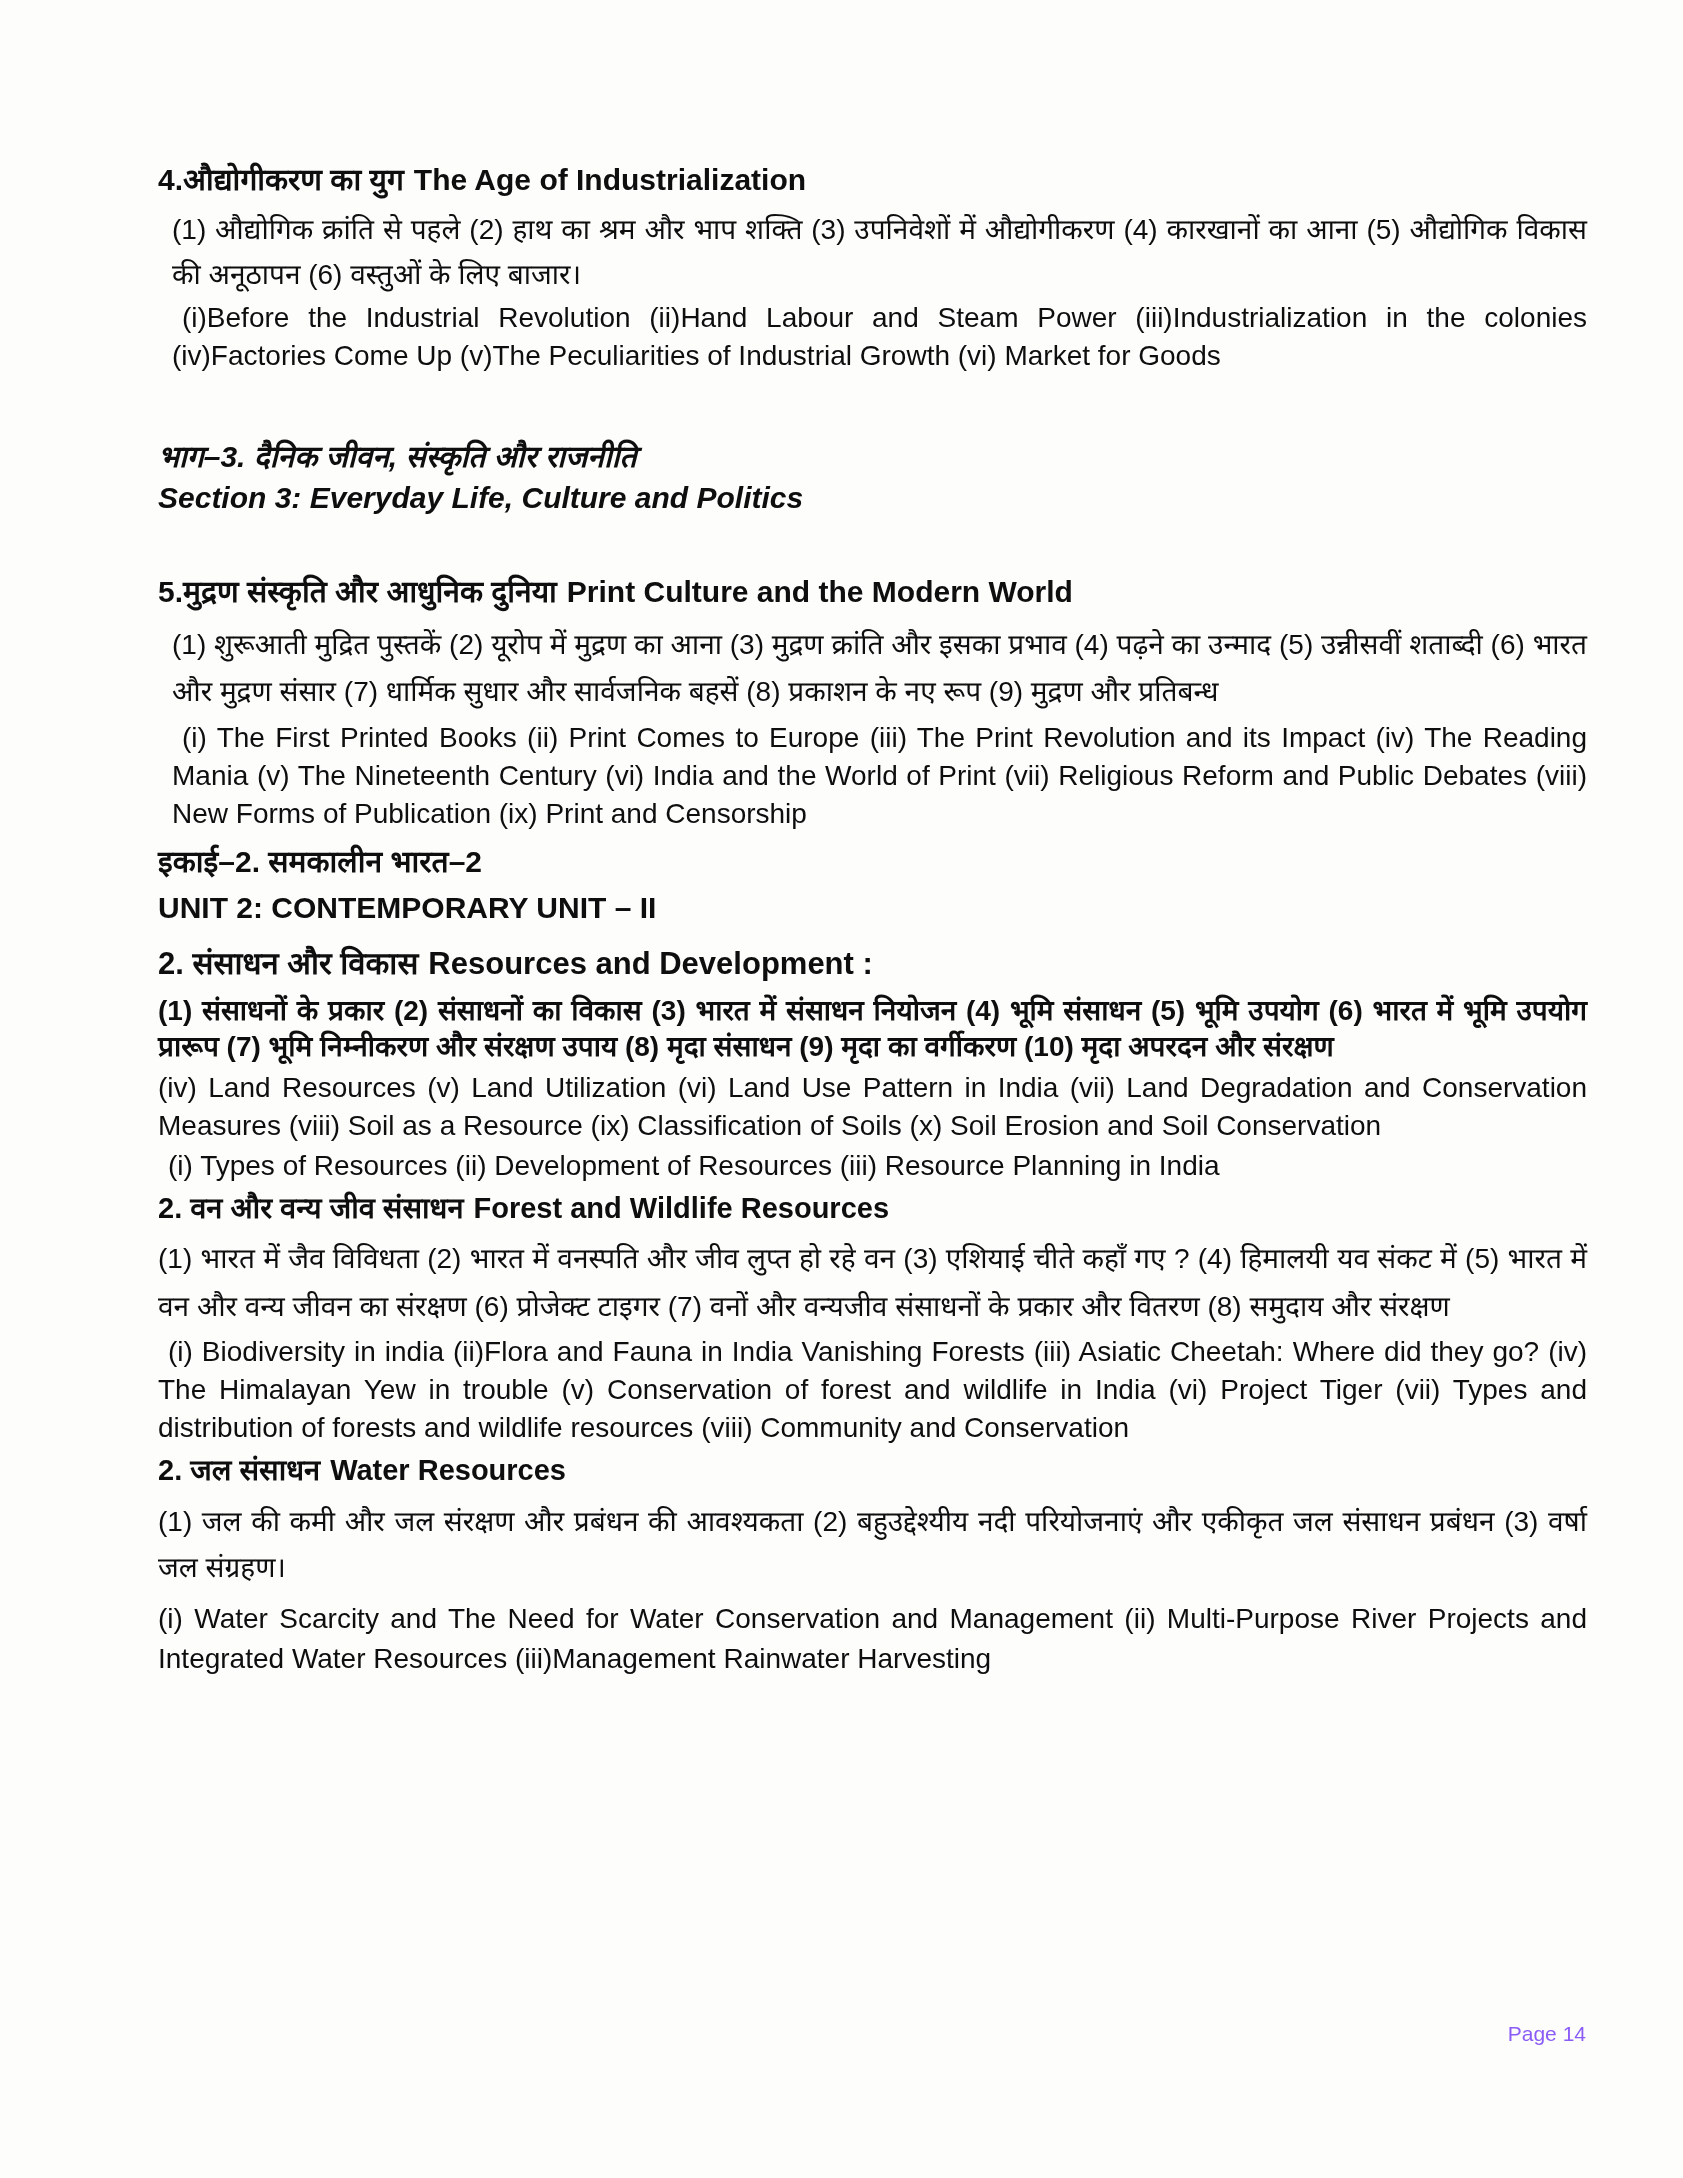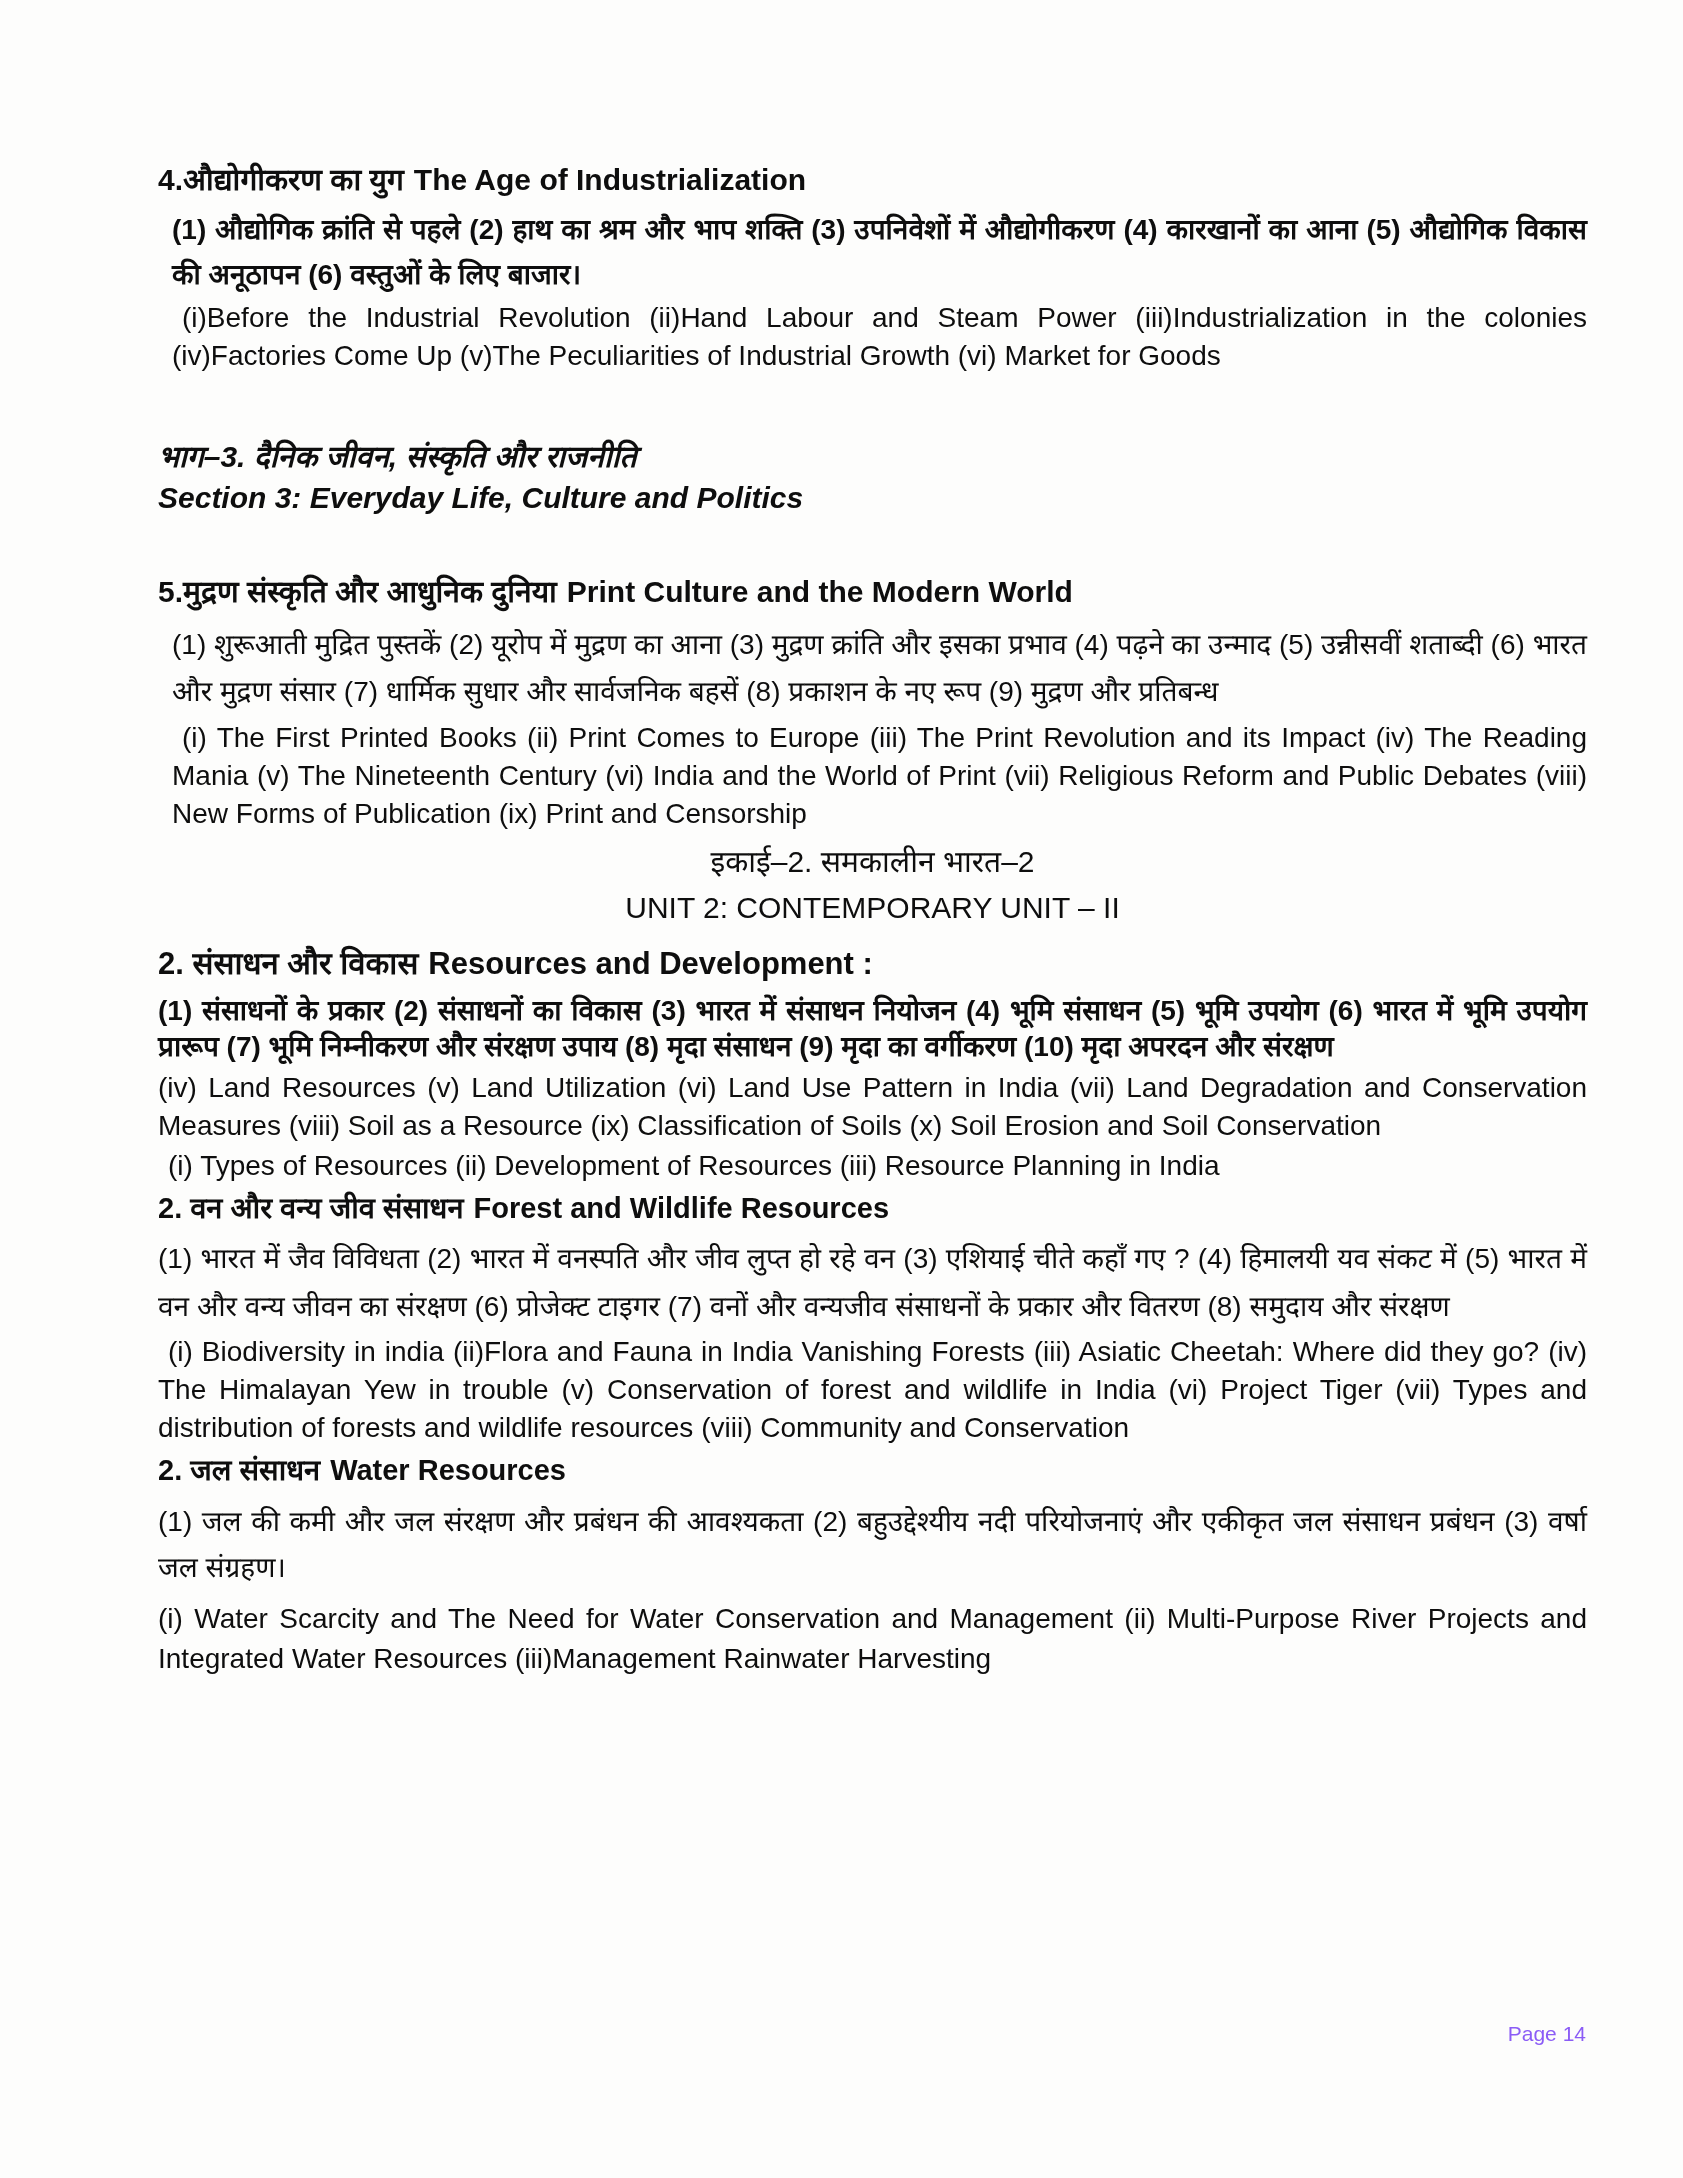--- a/index.html
+++ b/index.html
@@ -34,41 +34,40 @@
     font-size: 28px;
     line-height: 45px;
   }
   .en-para {
     font-size: 28px;
     line-height: 38px;
   }
   .block-indent { margin-left: 14px; }
   .lead-indent { text-indent: 10px; }
 
-  .t4-hi { margin-bottom: 2px; font-weight: bold; }
+  .t4-hi { margin-bottom: 2px; }
   .t4-en { margin-bottom: 61px; }
 
   .section-title {
     font-size: 30px;
     font-weight: bold;
     font-style: italic;
     line-height: 41px;
     margin: 0 0 55px 0;
   }
 
   .t5-head { margin-bottom: 10px; }
   .t5-hi { line-height: 47px; margin-bottom: 4px; }
   .t5-en { margin-bottom: 6px; }
 
   .unit-title {
     font-size: 30px;
-    font-weight: normal;
+    font-weight: bold;
     line-height: 46px;
     margin: 0 0 14px 0;
-    text-align: center;
   }
 
   .t1-head { font-size: 31px; margin-bottom: 10px; }
   .t1-hi { line-height: 36px; margin-bottom: 4px; font-weight: bold; }
   .t1-en-line1 { text-align: left; margin: 0; }
   .t1-en-rest { margin: 0 0 2px 0; }
 
   .t2-head { font-size: 29px; margin: 4px 0 8px 0; }
   .t2-hi { line-height: 48px; margin-bottom: 2px; }
   .t2-en { margin-bottom: 2px; }

